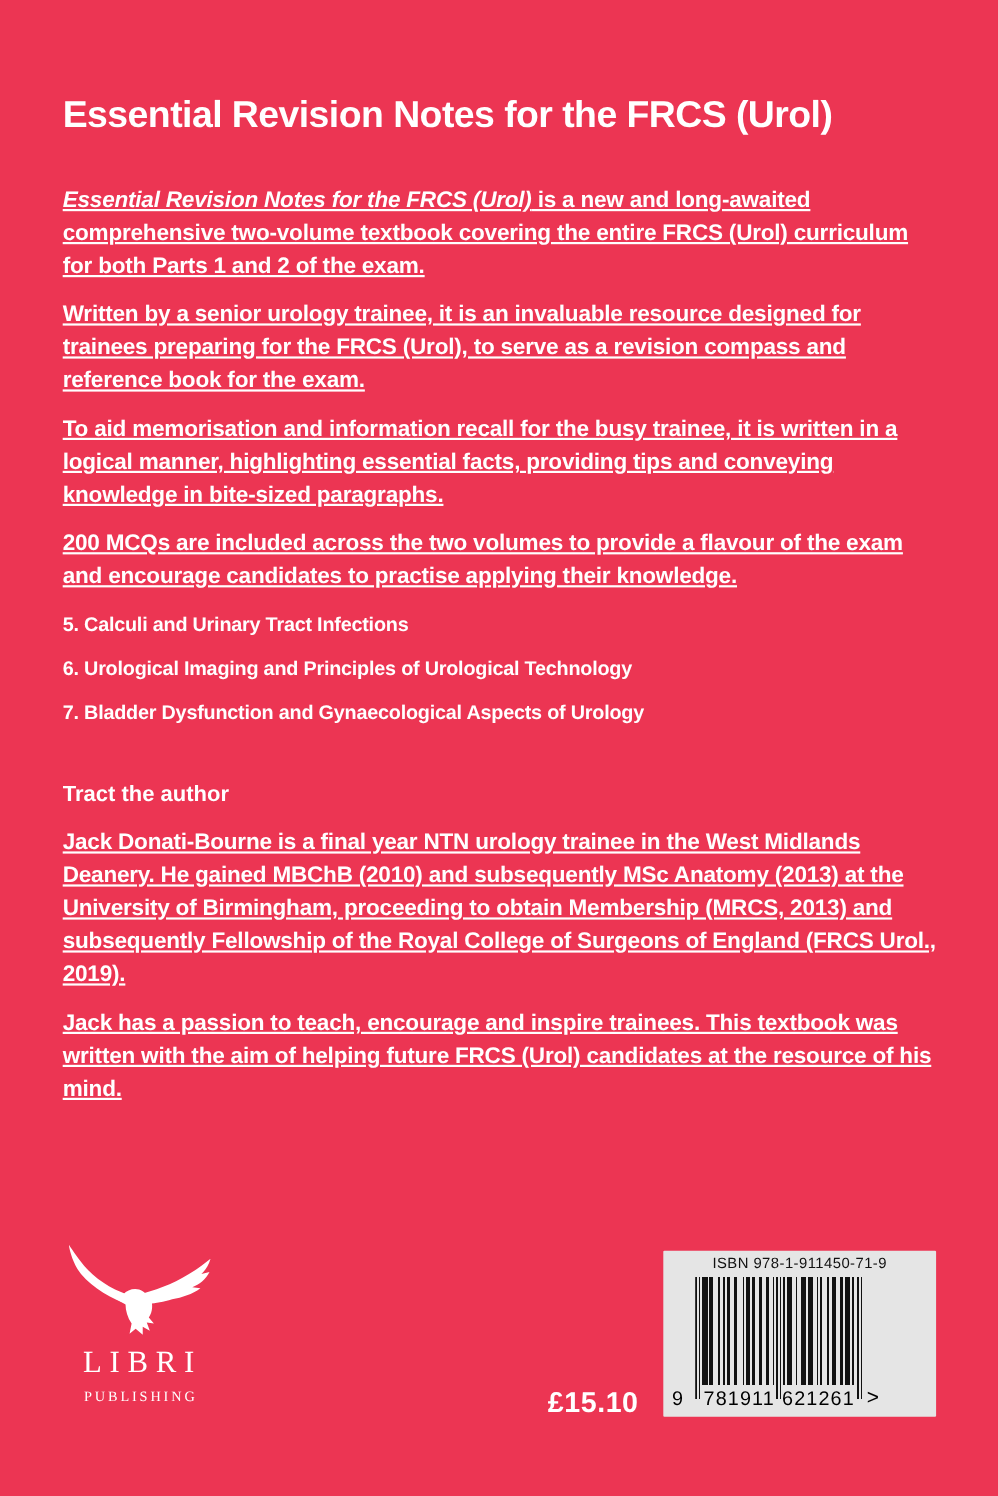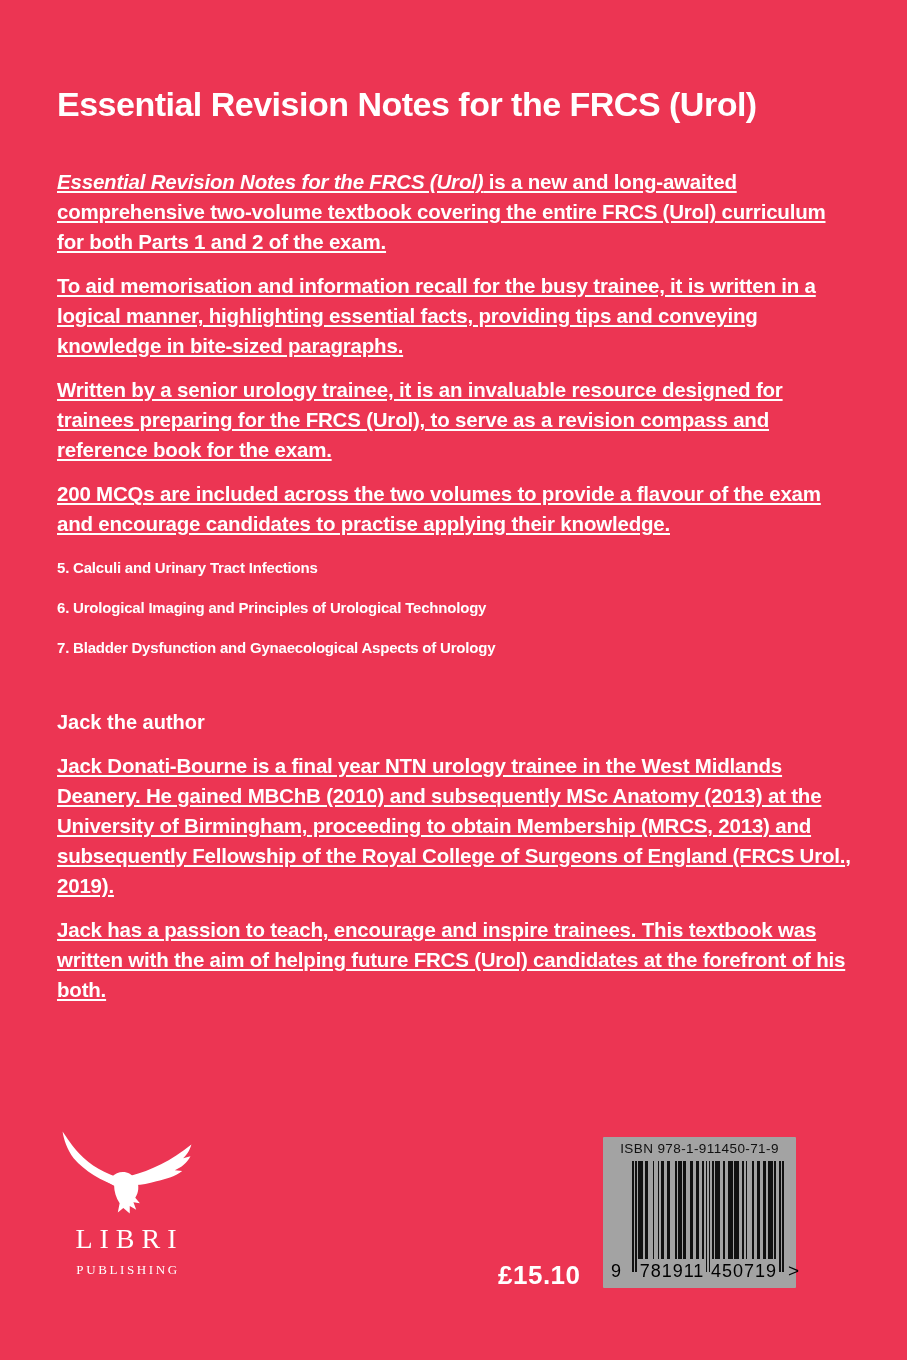--- a/index.html
+++ b/index.html
@@ -20,21 +20,21 @@
   .para{
     font-size:20.5px;line-height:30px;font-weight:700;letter-spacing:-0.2px;
     margin:0 0 14px 0;
     text-decoration:underline;
   }
   .para .italic{font-style:italic;}
   .contents-heading{
     font-size:20.5px;line-height:30px;font-weight:700;margin:0 0 11px 0;
   }
   .contents-item{
-    font-size:15px;line-height:30px;font-weight:700;letter-spacing:-0.2px;
+    font-size:18px;line-height:30px;font-weight:700;letter-spacing:-0.2px;
     margin:0 0 10px 0;
   }
   .about-heading{
     font-size:20px;line-height:30px;font-weight:700;margin:44px 0 14px 0;
   }
   
   .logo{
     position:absolute;left:52px;top:1126px;width:150px;text-align:center;
   }
   .logo svg{display:block;margin:0 auto;}
@@ -44,22 +44,22 @@
   }
   .publisher-subtitle{
     font-family:"Liberation Serif", serif;font-weight:400;
     font-size:13px;line-height:20px;letter-spacing:2.6px;margin-left:2px;
   }
   .price{
     position:absolute;left:498px;top:1260px;
     font-size:26px;font-weight:700;letter-spacing:0.5px;
   }
   .barcode-box{
-    position:absolute;left:603px;top:1137px;width:193px;height:151px;
-    background:#a3a3a3;color:#000;border-radius:1px;
+    position:absolute;left:603px;top:1137px;width:248px;height:151px;
+    background:#e5e5e5;color:#000;border-radius:1px;
   }
   .isbn-label{
     position:absolute;top:4px;left:0;width:100%;text-align:center;
     font-size:13.5px;letter-spacing:0.4px;color:#111;font-weight:400;
   }
   .bars{position:absolute;left:29px;top:24px;}
   .bc-digit{position:absolute;top:124px;font-size:18px;line-height:20px;color:#000;}
   .bc-first{left:8px;}
   .bc-left{left:36px;width:66px;text-align:center;letter-spacing:1px;}
   .bc-right{left:108px;width:66px;text-align:center;letter-spacing:1px;}
@@ -67,35 +67,35 @@
 </style>
 </head>
 <body>
 
 <div class="text-col">
 
   <h1 class="book-title">Essential Revision Notes for the FRCS (Urol)</h1>
 
   <p class="para"><span class="italic">Essential Revision Notes for the FRCS (Urol)</span><span> is a new and long-awaited comprehensive two-volume textbook covering the entire FRCS (Urol) curriculum for both Parts 1 and 2 of the exam.</span></p>
 
+  <p class="para">Written by a senior urology trainee, it is an invaluable resource designed for trainees preparing for the FRCS (Urol), to serve as a revision compass and reference book for the exam.</p>
+
   <p class="para">To aid memorisation and information recall for the busy trainee, it is written in a logical manner, highlighting essential facts, providing tips and conveying knowledge in bite-sized paragraphs.</p>
-
-  <p class="para">Written by a senior urology trainee, it is an invaluable resource designed for trainees preparing for the FRCS (Urol), to serve as a revision compass and reference book for the exam.</p>
 
   <p class="para">200 MCQs are included across the two volumes to provide a flavour of the exam and encourage candidates to practise applying their knowledge.</p>
 
 
   <div class="contents-item">5. Calculi and Urinary Tract Infections</div>
   <div class="contents-item">6. Urological Imaging and Principles of Urological Technology</div>
   <div class="contents-item">7. Bladder Dysfunction and Gynaecological Aspects of Urology</div>
 
-  <div class="about-heading">Jack the author</div>
+  <div class="about-heading">Tract the author</div>
 
   <p class="para">Jack Donati-Bourne is a final year NTN urology trainee in the West Midlands Deanery. He gained MBChB (2010) and subsequently MSc Anatomy (2013) at the University of Birmingham, proceeding to obtain Membership (MRCS, 2013) and subsequently Fellowship of the Royal College of Surgeons of England (FRCS Urol., 2019).</p>
-  <p class="para">Jack has a passion to teach, encourage and inspire trainees. This textbook was written with the aim of helping future FRCS (Urol) candidates at the forefront of his both.</p>
+  <p class="para">Jack has a passion to teach, encourage and inspire trainees. This textbook was written with the aim of helping future FRCS (Urol) candidates at the resource of his mind.</p>
 
 </div>
 
 <div class="logo">
   <svg width="150" height="92" viewBox="0 0 160 100">
     <g fill="#ffffff">
 
       <path d="M10,6 C14,12 20,21 28,30 C40,43 56,52 76,58 L72,66 C52,60 34,49 22,35 C15,26 11,14 10,6 Z"></path>
 
       <path d="M84,54 C106,48 128,38 150,20 C148,27 145,31 141,35 L149,33 C145,41 139,45 132,48 L140,49 C132,55 122,58 112,60 C102,63 92,65 86,64 Z"></path>
@@ -157,15 +157,15 @@
       <rect x="83" y="0" width="1" height="98" fill="#111"></rect>
       <rect x="85" y="0" width="1" height="98" fill="#111"></rect>
       <rect x="86" y="0" width="1" height="98" fill="#111"></rect>
       <rect x="87" y="0" width="1" height="98" fill="#111"></rect>
       <rect x="89" y="0" width="1" height="98" fill="#111"></rect>
       <rect x="92" y="0" width="1" height="111" fill="#111"></rect>
       <rect x="94" y="0" width="1" height="111" fill="#111"></rect>
     </svg>
   <span class="bc-digit bc-first">9</span>
   <span class="bc-digit bc-left">781911</span>
-  <span class="bc-digit bc-right">450719</span>
+  <span class="bc-digit bc-right">621261</span>
   <span class="bc-digit bc-arrow">&gt;</span>
 </div>
 
 </body></html>

